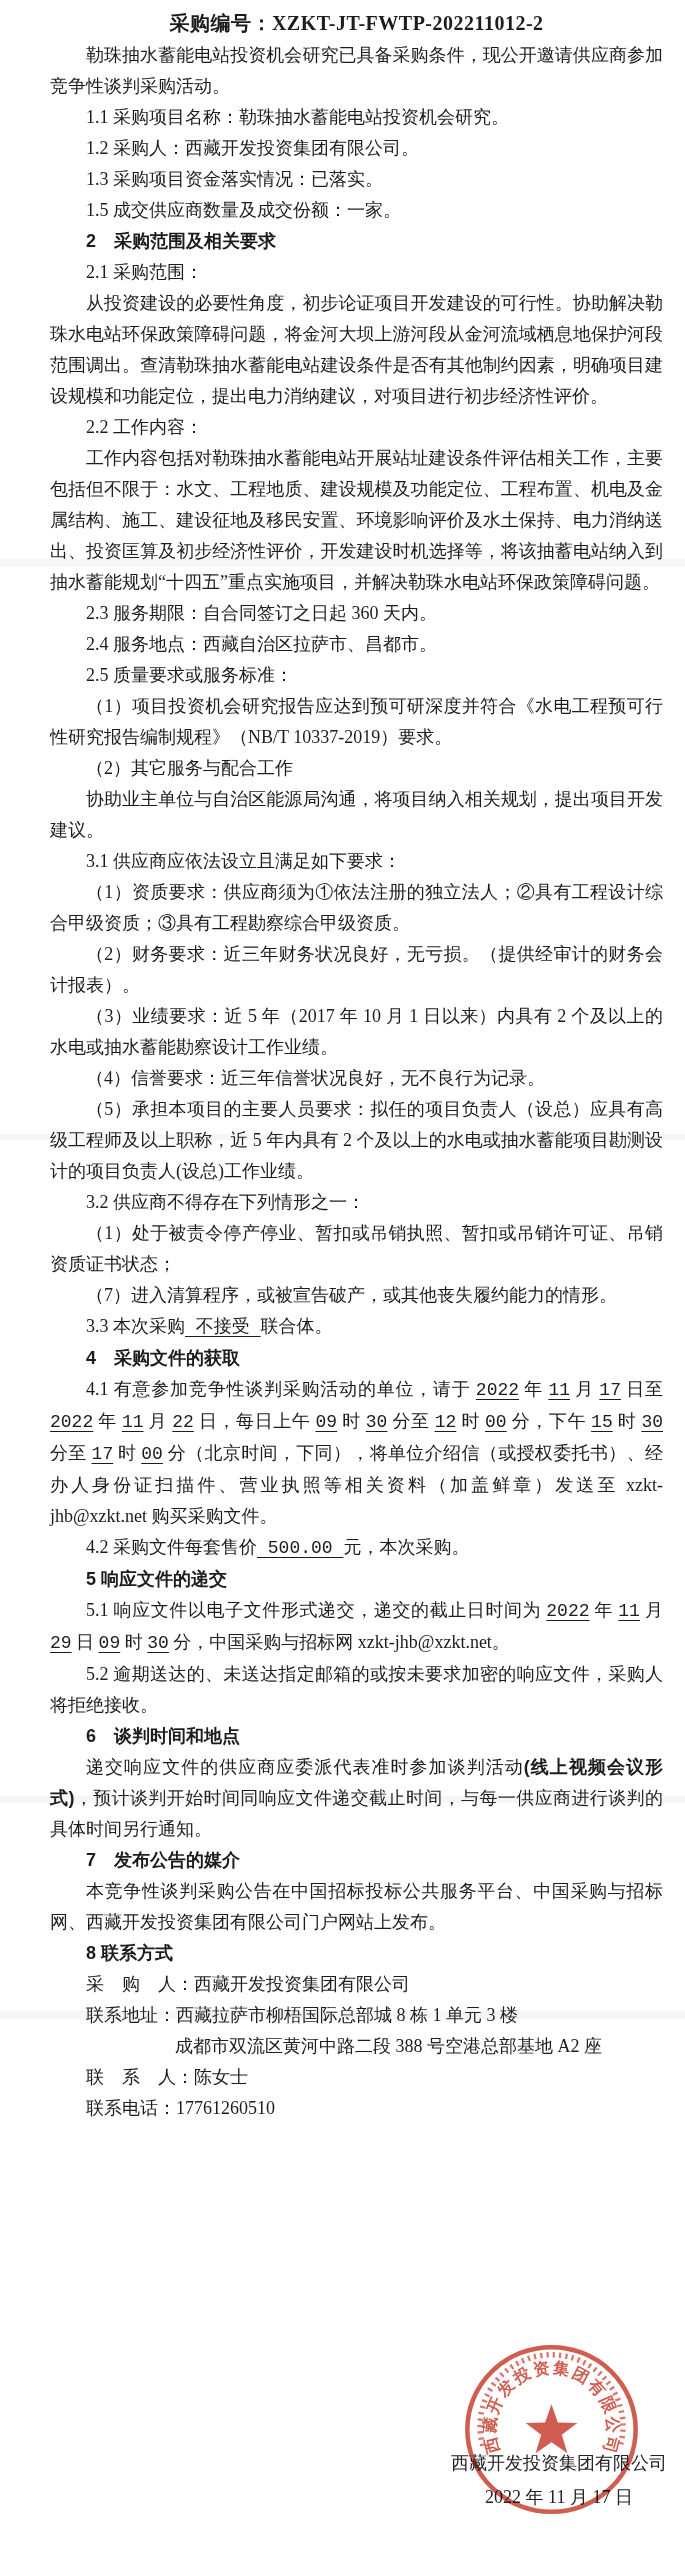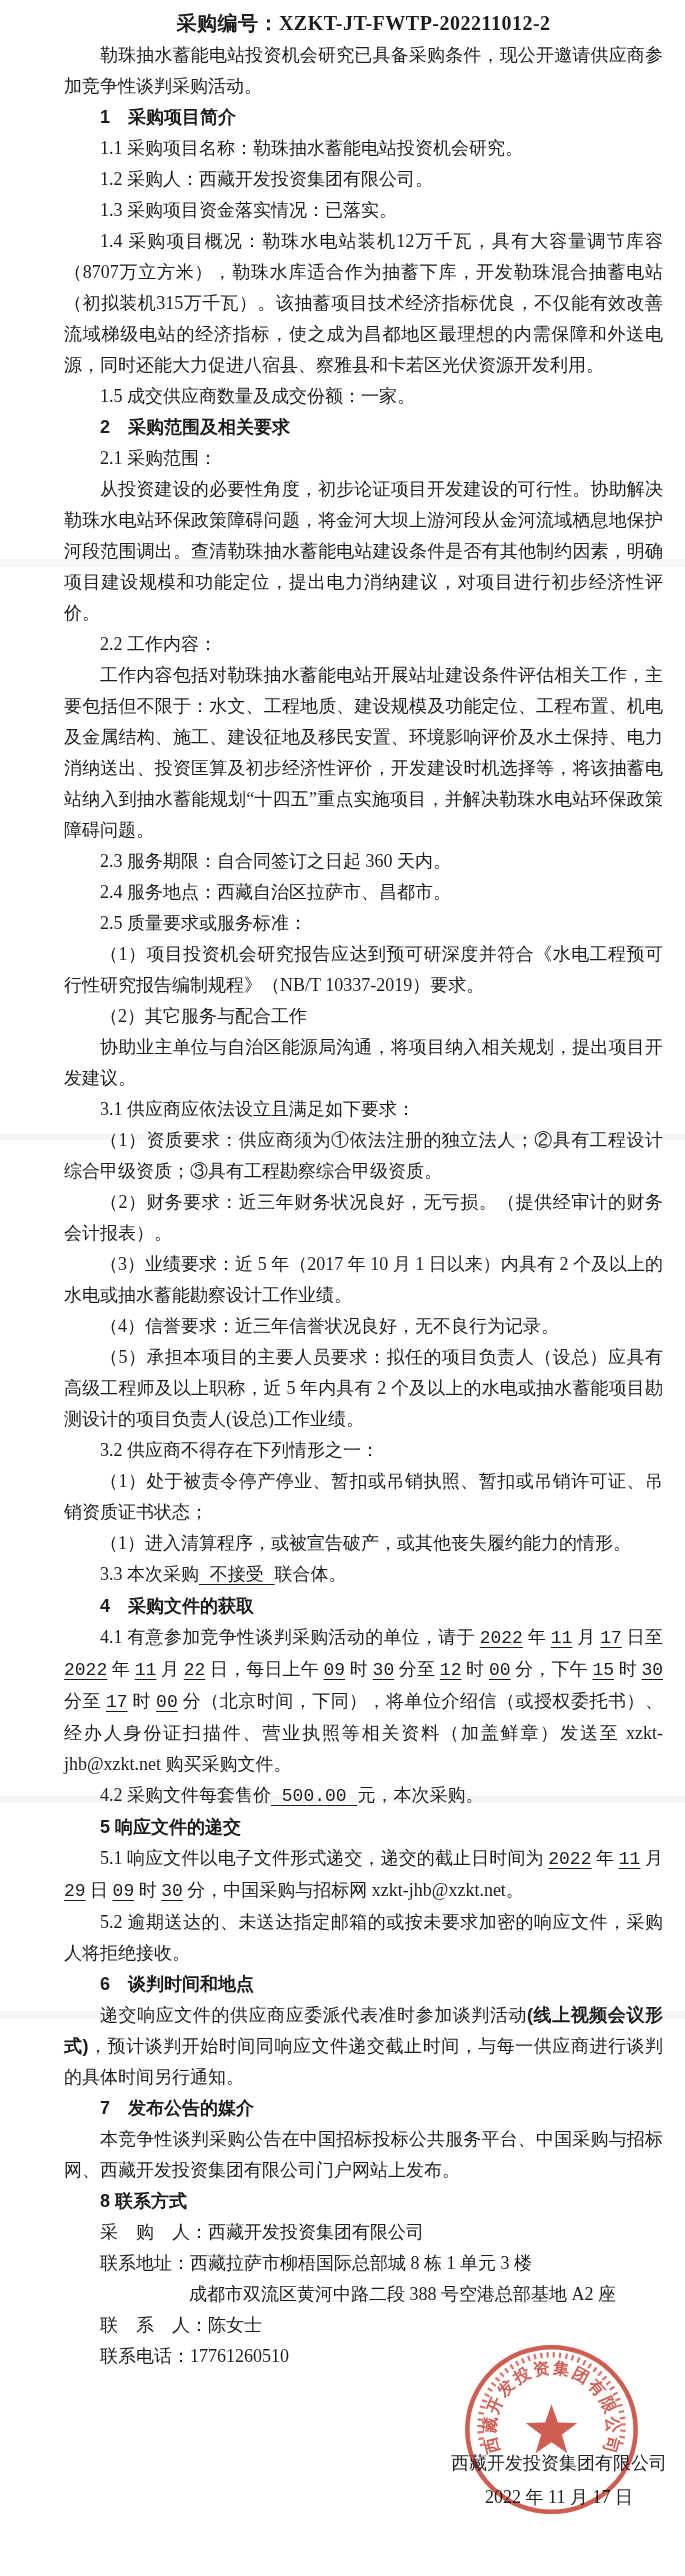--- a/index.html
+++ b/index.html
@@ -1,65 +1,63 @@
 <!DOCTYPE html>
 <html><head>
 <meta charset="utf-8">
 <style>
   html,body{margin:0;padding:0;}
   body{
     width:685px;height:2576px;position:relative;background:#ffffff;
     font-family:"Liberation Serif","DejaVu Serif",serif;color:#1c1c1c;
   }
   .page{position:absolute;inset:0;overflow:hidden;background:#fff;}
-  .doc-flow{padding:6px 22px 0 64px;font-size:18px;line-height:31px;text-align:justify;}
+  .doc-flow{padding:6px 22px 0 50px;font-size:18px;line-height:31px;text-align:justify;}
   .para{text-indent:36px;margin:0;}
   .para.title{text-align:center;text-indent:0;font-size:20px;font-weight:600;line-height:34px;letter-spacing:0.5px;}
   .para.heading{font-weight:bold;font-family:"Liberation Sans","DejaVu Sans",sans-serif;font-size:18px;}
   .para.hang{text-indent:125px;}
   .u{text-decoration:underline;text-underline-offset:4px;font-family:Liberation Mono, monospace;}
   .b{font-weight:bold;font-family:"Liberation Sans","DejaVu Sans",sans-serif;}
   .signature{position:absolute;top:2446px;right:18px;text-align:center;font-size:18px;line-height:34px;color:#222;}
   .streak{position:absolute;left:0;width:685px;pointer-events:none;background:rgba(130,130,130,0.07);}
   .stamp{position:absolute;left:460px;top:2339px;mix-blend-mode:multiply;opacity:.82;}
 </style>
 </head>
 <body>
 
 <div class="page">
 
   <div class="doc-flow">
       <div class="para title"><span>采购编号：XZKT-JT-FWTP-202211012-2</span></div>
       <div class="para"><span>勒珠抽水蓄能电站投资机会研究已具备采购条件，现公开邀请供应商参加竞争性谈判采购活动。</span></div>
-      <div class="para heading"><span>1　采购项目简介</span></div>
       <div class="para"><span>1.1 采购项目名称：勒珠抽水蓄能电站投资机会研究。</span></div>
       <div class="para"><span>1.2 采购人：西藏开发投资集团有限公司。</span></div>
       <div class="para"><span>1.3 采购项目资金落实情况：已落实。</span></div>
-      <div class="para"><span>1.4 采购项目概况：勒珠水电站装机12万千瓦，具有大容量调节库容（8707万立方米），勒珠水库适合作为抽蓄下库，开发勒珠混合抽蓄电站（初拟装机315万千瓦）。该抽蓄项目技术经济指标优良，不仅能有效改善流域梯级电站的经济指标，使之成为昌都地区最理想的内需保障和外送电源，同时还能大力促进八宿县、察雅县和卡若区光伏资源开发利用。</span></div>
       <div class="para"><span>1.5 成交供应商数量及成交份额：一家。</span></div>
       <div class="para heading"><span>2　采购范围及相关要求</span></div>
       <div class="para"><span>2.1 采购范围：</span></div>
       <div class="para"><span>从投资建设的必要性角度，初步论证项目开发建设的可行性。协助解决勒珠水电站环保政策障碍问题，将金河大坝上游河段从金河流域栖息地保护河段范围调出。查清勒珠抽水蓄能电站建设条件是否有其他制约因素，明确项目建设规模和功能定位，提出电力消纳建议，对项目进行初步经济性评价。</span></div>
       <div class="para"><span>2.2 工作内容：</span></div>
       <div class="para"><span>工作内容包括对勒珠抽水蓄能电站开展站址建设条件评估相关工作，主要包括但不限于：水文、工程地质、建设规模及功能定位、工程布置、机电及金属结构、施工、建设征地及移民安置、环境影响评价及水土保持、电力消纳送出、投资匡算及初步经济性评价，开发建设时机选择等，将该抽蓄电站纳入到抽水蓄能规划“十四五”重点实施项目，并解决勒珠水电站环保政策障碍问题。</span></div>
       <div class="para"><span>2.3 服务期限：自合同签订之日起 360 天内。</span></div>
       <div class="para"><span>2.4 服务地点：西藏自治区拉萨市、昌都市。</span></div>
       <div class="para"><span>2.5 质量要求或服务标准：</span></div>
       <div class="para"><span>（1）项目投资机会研究报告应达到预可研深度并符合《水电工程预可行性研究报告编制规程》（NB/T 10337-2019）要求。</span></div>
       <div class="para"><span>（2）其它服务与配合工作</span></div>
       <div class="para"><span>协助业主单位与自治区能源局沟通，将项目纳入相关规划，提出项目开发建议。</span></div>
       <div class="para"><span>3.1 供应商应依法设立且满足如下要求：</span></div>
       <div class="para"><span>（1）资质要求：供应商须为①依法注册的独立法人；②具有工程设计综合甲级资质；③具有工程勘察综合甲级资质。</span></div>
       <div class="para"><span>（2）财务要求：近三年财务状况良好，无亏损。（提供经审计的财务会计报表）。</span></div>
       <div class="para"><span>（3）业绩要求：近 5 年（2017 年 10 月 1 日以来）内具有 2 个及以上的水电或抽水蓄能勘察设计工作业绩。</span></div>
       <div class="para"><span>（4）信誉要求：近三年信誉状况良好，无不良行为记录。</span></div>
       <div class="para"><span>（5）承担本项目的主要人员要求：拟任的项目负责人（设总）应具有高级工程师及以上职称，近 5 年内具有 2 个及以上的水电或抽水蓄能项目勘测设计的项目负责人(设总)工作业绩。</span></div>
       <div class="para"><span>3.2 供应商不得存在下列情形之一：</span></div>
       <div class="para"><span>（1）处于被责令停产停业、暂扣或吊销执照、暂扣或吊销许可证、吊销资质证书状态；</span></div>
-      <div class="para"><span>（1）进入清算程序，或被宣告破产，或其他丧失履约能力的情形。</span></div>
+      <div class="para"><span>（7）进入清算程序，或被宣告破产，或其他丧失履约能力的情形。</span></div>
       <div class="para"><span>3.3 本次采购</span><span class="u"> 不接受 </span><span>联合体。</span></div>
       <div class="para heading"><span>4　采购文件的获取</span></div>
       <div class="para"><span>4.1 有意参加竞争性谈判采购活动的单位，请于 </span><span class="u">2022</span><span> 年 </span><span class="u">11</span><span> 月 </span><span class="u">17</span><span> 日至 </span><span class="u">2022</span><span> 年 </span><span class="u">11</span><span> 月 </span><span class="u">22</span><span> 日，每日上午 </span><span class="u">09</span><span> 时 </span><span class="u">30</span><span> 分至 </span><span class="u">12</span><span> 时 </span><span class="u">00</span><span> 分，下午 </span><span class="u">15</span><span> 时 </span><span class="u">30</span><span> 分至 </span><span class="u">17</span><span> 时 </span><span class="u">00</span><span> 分（北京时间，下同），将单位介绍信（或授权委托书）、经办人身份证扫描件、营业执照等相关资料（加盖鲜章）发送至 xzkt-jhb@xzkt.net 购买采购文件。</span></div>
       <div class="para"><span>4.2 采购文件每套售价</span><span class="u"> 500.00 </span><span>元，本次采购。</span></div>
       <div class="para heading"><span>5 响应文件的递交</span></div>
       <div class="para"><span>5.1 响应文件以电子文件形式递交，递交的截止日时间为 </span><span class="u">2022</span><span> 年 </span><span class="u">11</span><span> 月 </span><span class="u">29</span><span> 日 </span><span class="u">09</span><span> 时 </span><span class="u">30</span><span> 分，中国采购与招标网 xzkt-jhb@xzkt.net。</span></div>
       <div class="para"><span>5.2 逾期送达的、未送达指定邮箱的或按未要求加密的响应文件，采购人将拒绝接收。</span></div>
       <div class="para heading"><span>6　谈判时间和地点</span></div>
       <div class="para"><span>递交响应文件的供应商应委派代表准时参加谈判活动</span><span class="b">(线上视频会议形式)</span><span>，预计谈判开始时间同响应文件递交截止时间，与每一供应商进行谈判的具体时间另行通知。</span></div>
       <div class="para heading"><span>7　发布公告的媒介</span></div>

